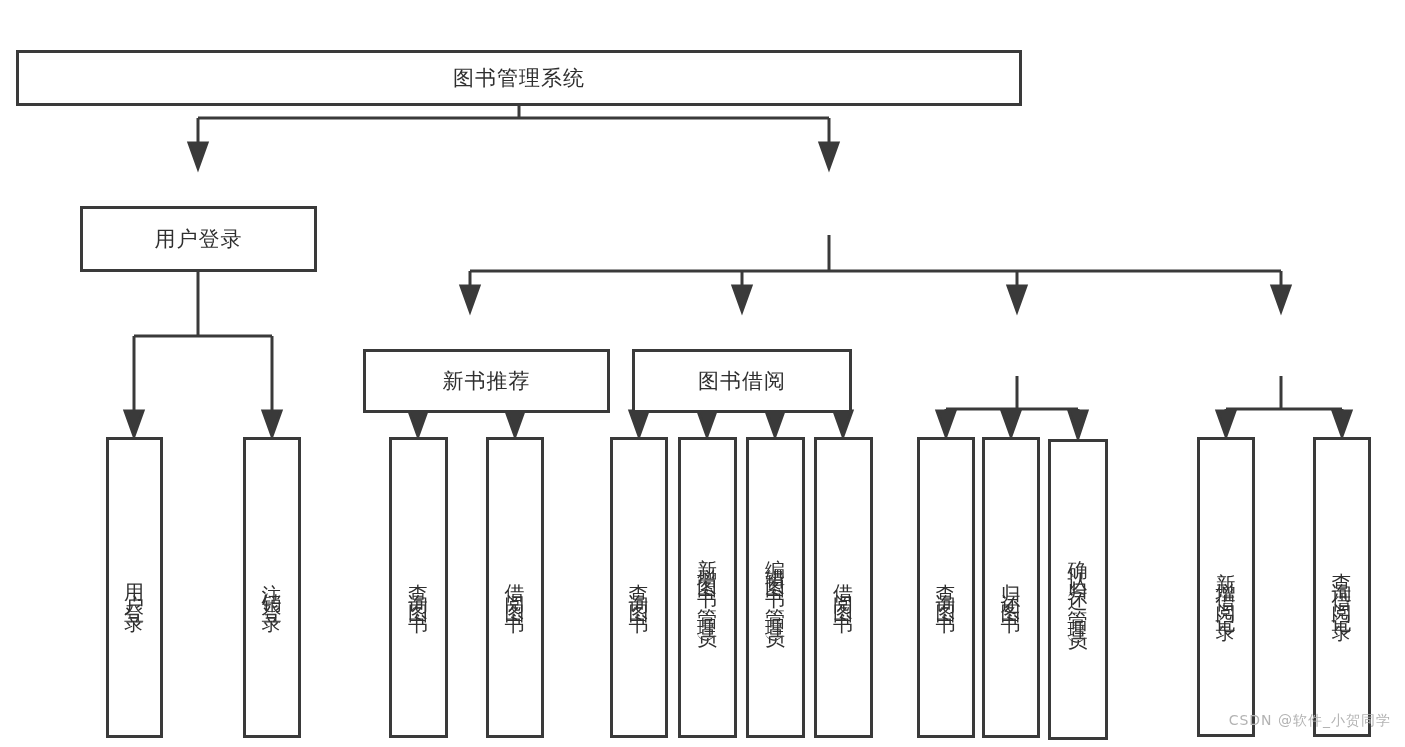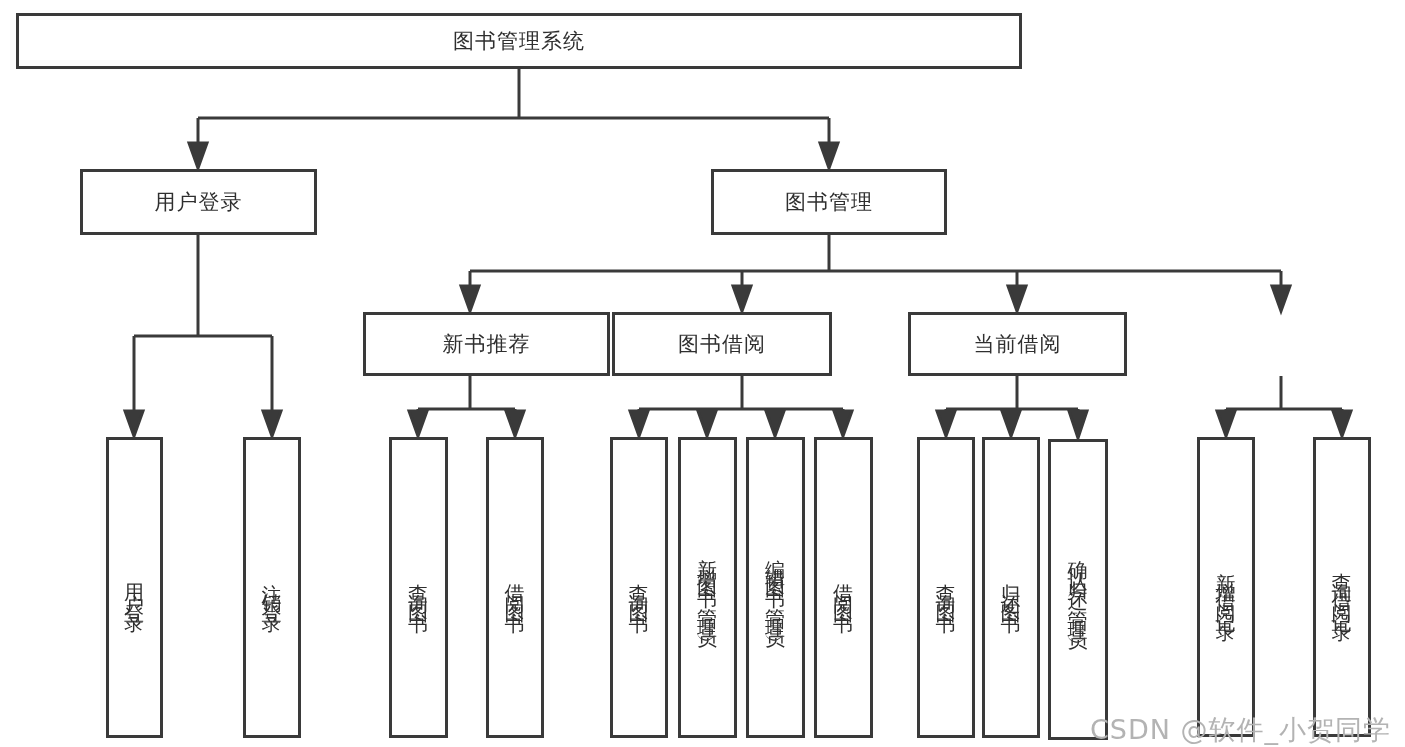--- a/index.html
+++ b/index.html
@@ -3,24 +3,24 @@
 <meta charset="utf-8">
 <style>
   html,body{margin:0;padding:0;background:#ffffff;}
   body{width:1405px;height:747px;position:relative;overflow:hidden;
        font-family:"DejaVu Sans","Liberation Sans",sans-serif;color:#333333;}
   .stage{position:absolute;left:0;top:0;width:1405px;height:747px;}
   .wires{position:absolute;left:0;top:0;pointer-events:none;}
   .box{position:absolute;box-sizing:border-box;background:#ffffff;
        border:3px solid #3a3a3a;display:flex;align-items:center;justify-content:center;
        color:#2f2f2f;}
-  .h{font-size:21px;letter-spacing:1px;white-space:nowrap;}
+  .h{font-size:21px;letter-spacing:1px;white-space:nowrap;margin-top:37px;}
   .v{writing-mode:vertical-rl;text-orientation:mixed;font-size:20px;
      letter-spacing:10px;line-height:1;}
-  .watermark{position:absolute;top:712px;right:14px;font-size:27px;
+  .watermark{position:absolute;top:712px;right:14px;font-size:14px;
      color:#b3b3b3;letter-spacing:1px;white-space:nowrap;}
 </style>
 </head>
 <body>
 
 <div class="stage">
 
   <svg class="wires" width="1405" height="747" viewBox="0 0 1405 747">
     <g stroke="#3a3a3a" stroke-width="3" fill="#3a3a3a">
 
@@ -95,25 +95,23 @@
         <polygon points="1217,411 1235,411 1226,436"></polygon>
         <line x1="1342" y1="409" x2="1342" y2="414"></line>
         <polygon points="1333,411 1351,411 1342,436"></polygon>
       </g>
     </g>
   </svg>
 
   <div class="box h" style="left:16px;top:13px;width:1006px;height:56px">图书管理系统</div>
 
   <div class="box h" style="left:80px;top:169px;width:237px;height:66px">用户登录</div>
-  <div class="box h" style="left:711px;top:169px;width:236px;height:66px">图书管理</div>
 
   <div class="box h" style="left:363px;top:312px;width:247px;height:64px">新书推荐</div>
-  <div class="box h" style="left:612px;top:312px;width:220px;height:64px">图书借阅</div>
-  <div class="box h" style="left:908px;top:312px;width:219px;height:64px">当前借阅</div>
+  <div class="box h" style="left:632px;top:312px;width:220px;height:64px">图书借阅</div>
 
   <div class="box v" style="left:106px;top:437px;width:57px;height:301px">用户登录</div>
   <div class="box v" style="left:243px;top:437px;width:58px;height:301px">注销登录</div>
 
   <div class="box v" style="left:389px;top:437px;width:59px;height:301px">查询图书</div>
   <div class="box v" style="left:486px;top:437px;width:58px;height:301px">借阅图书</div>
 
   <div class="box v" style="left:610px;top:437px;width:58px;height:301px">查询图书</div>
   <div class="box v" style="left:678px;top:437px;width:59px;height:301px">新增图书（管理员）</div>
   <div class="box v" style="left:746px;top:437px;width:59px;height:301px">编辑图书（管理员）</div>

